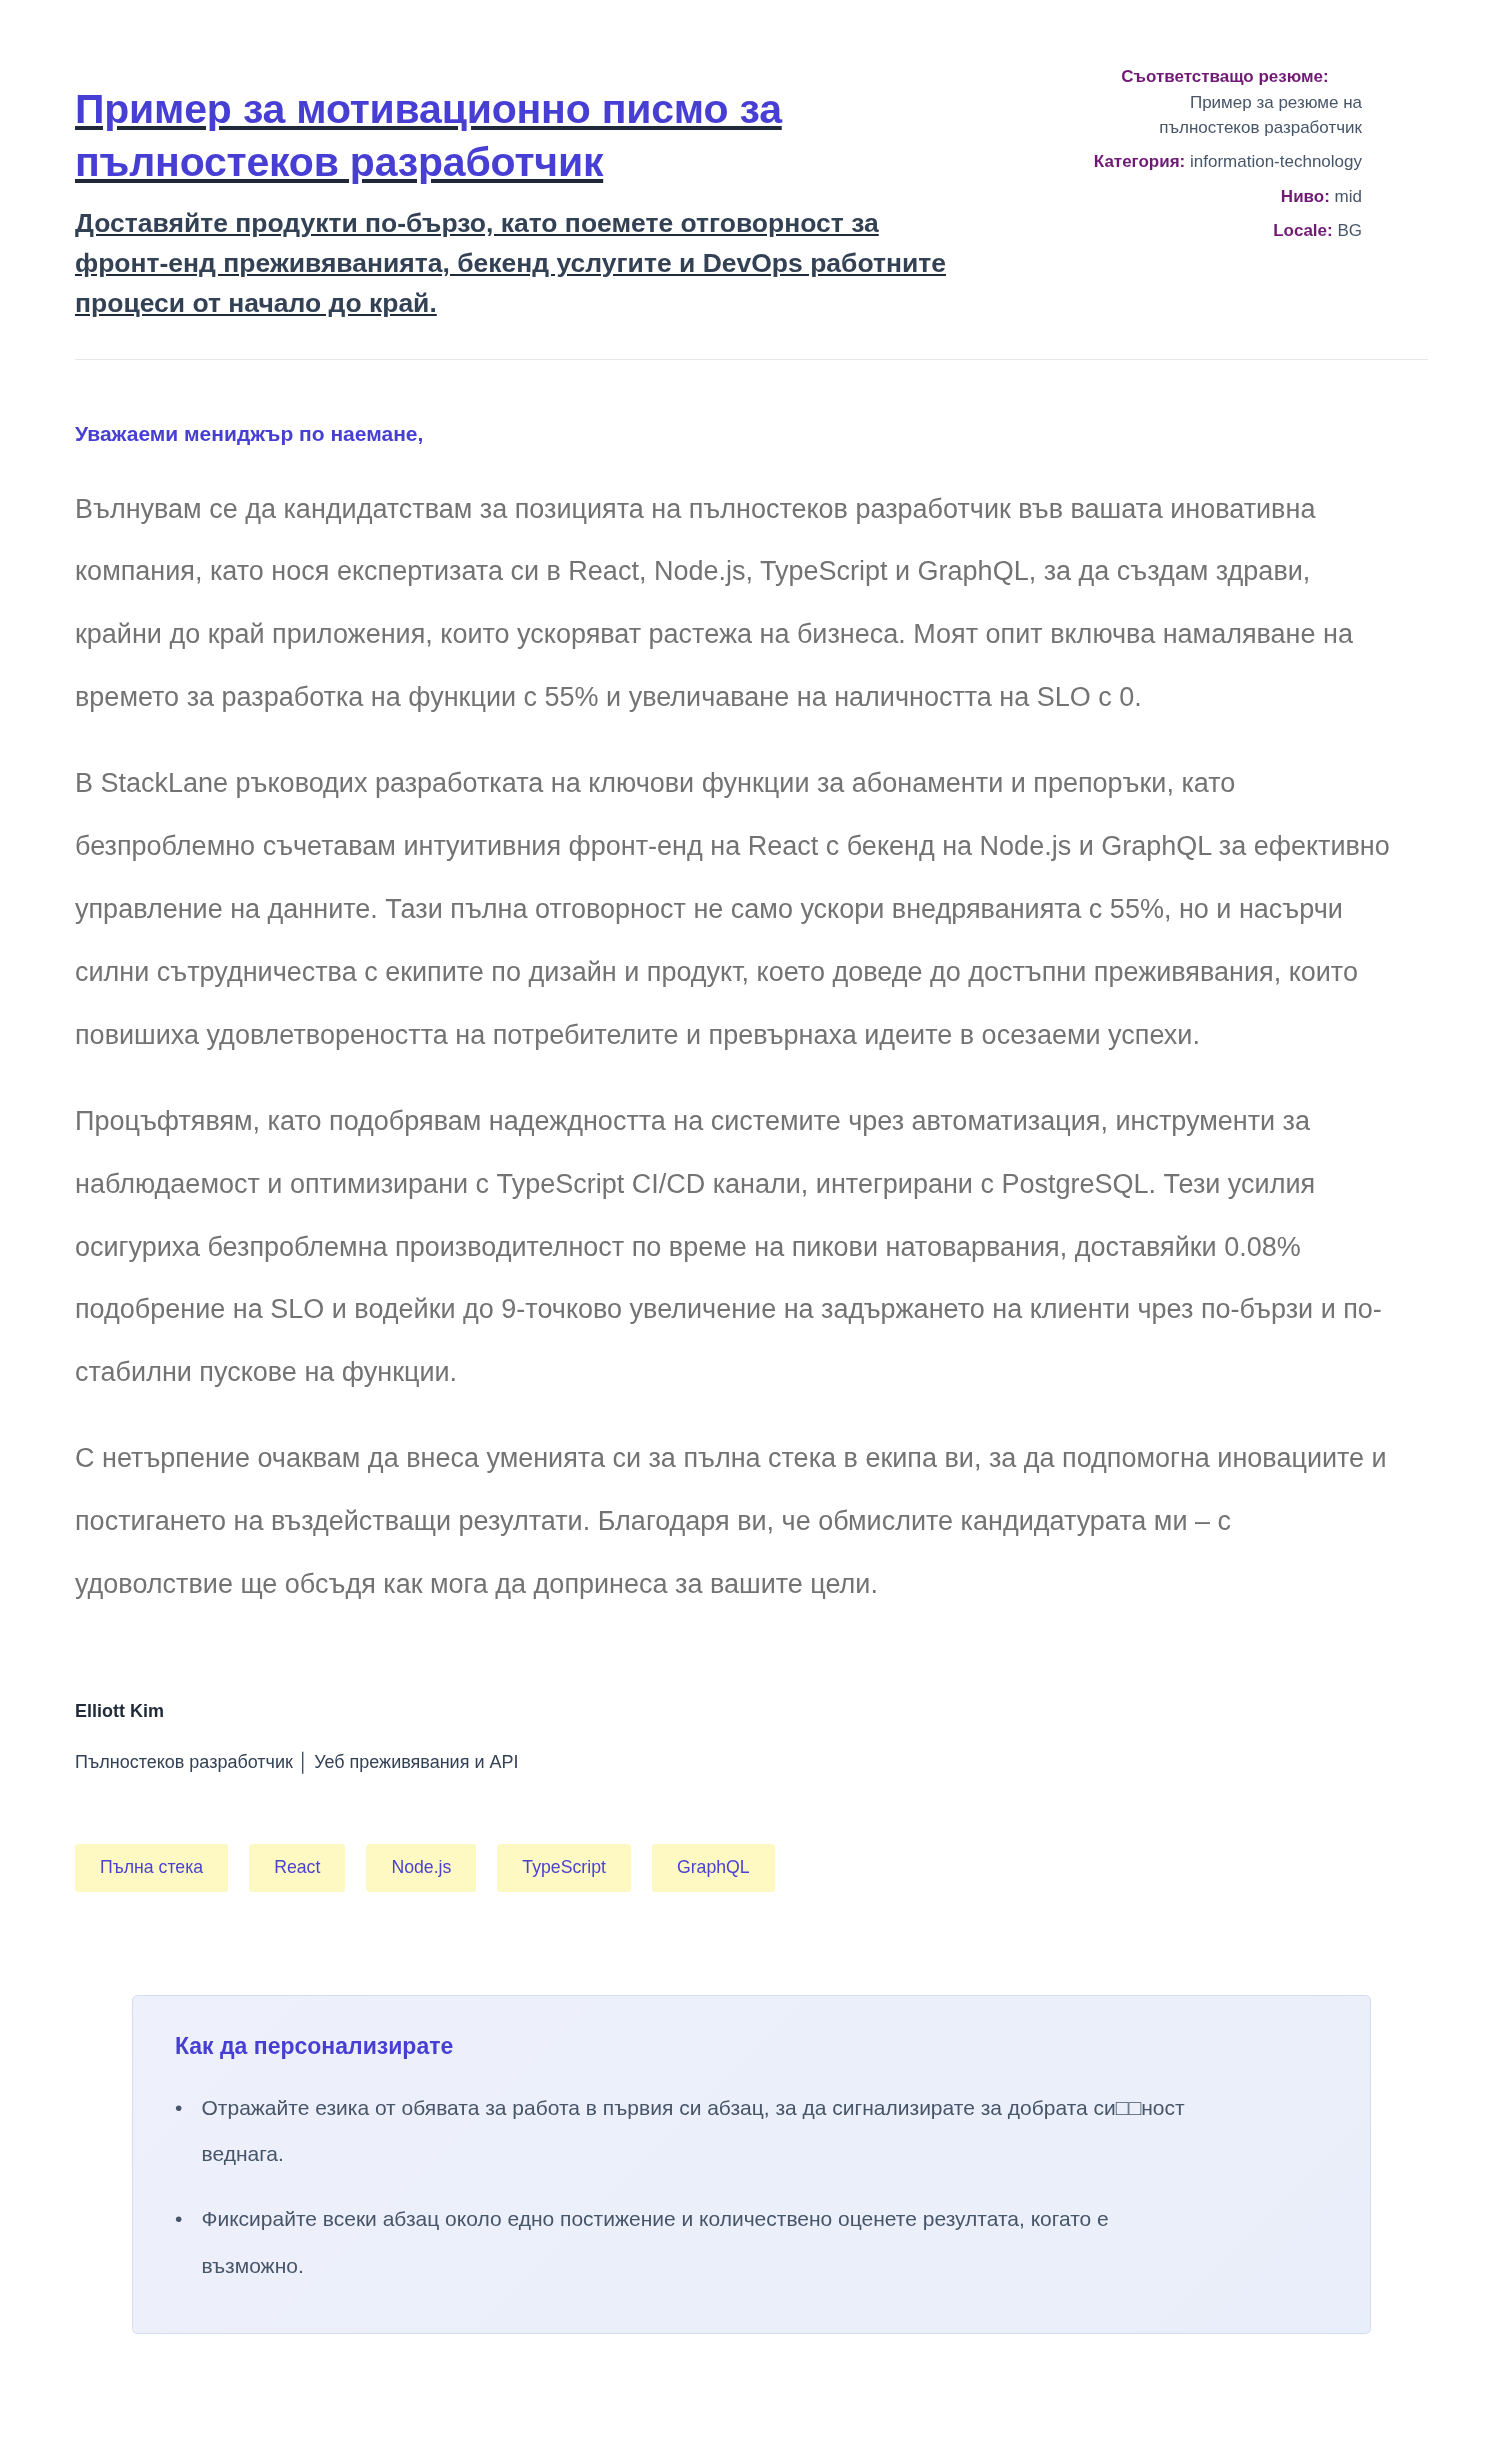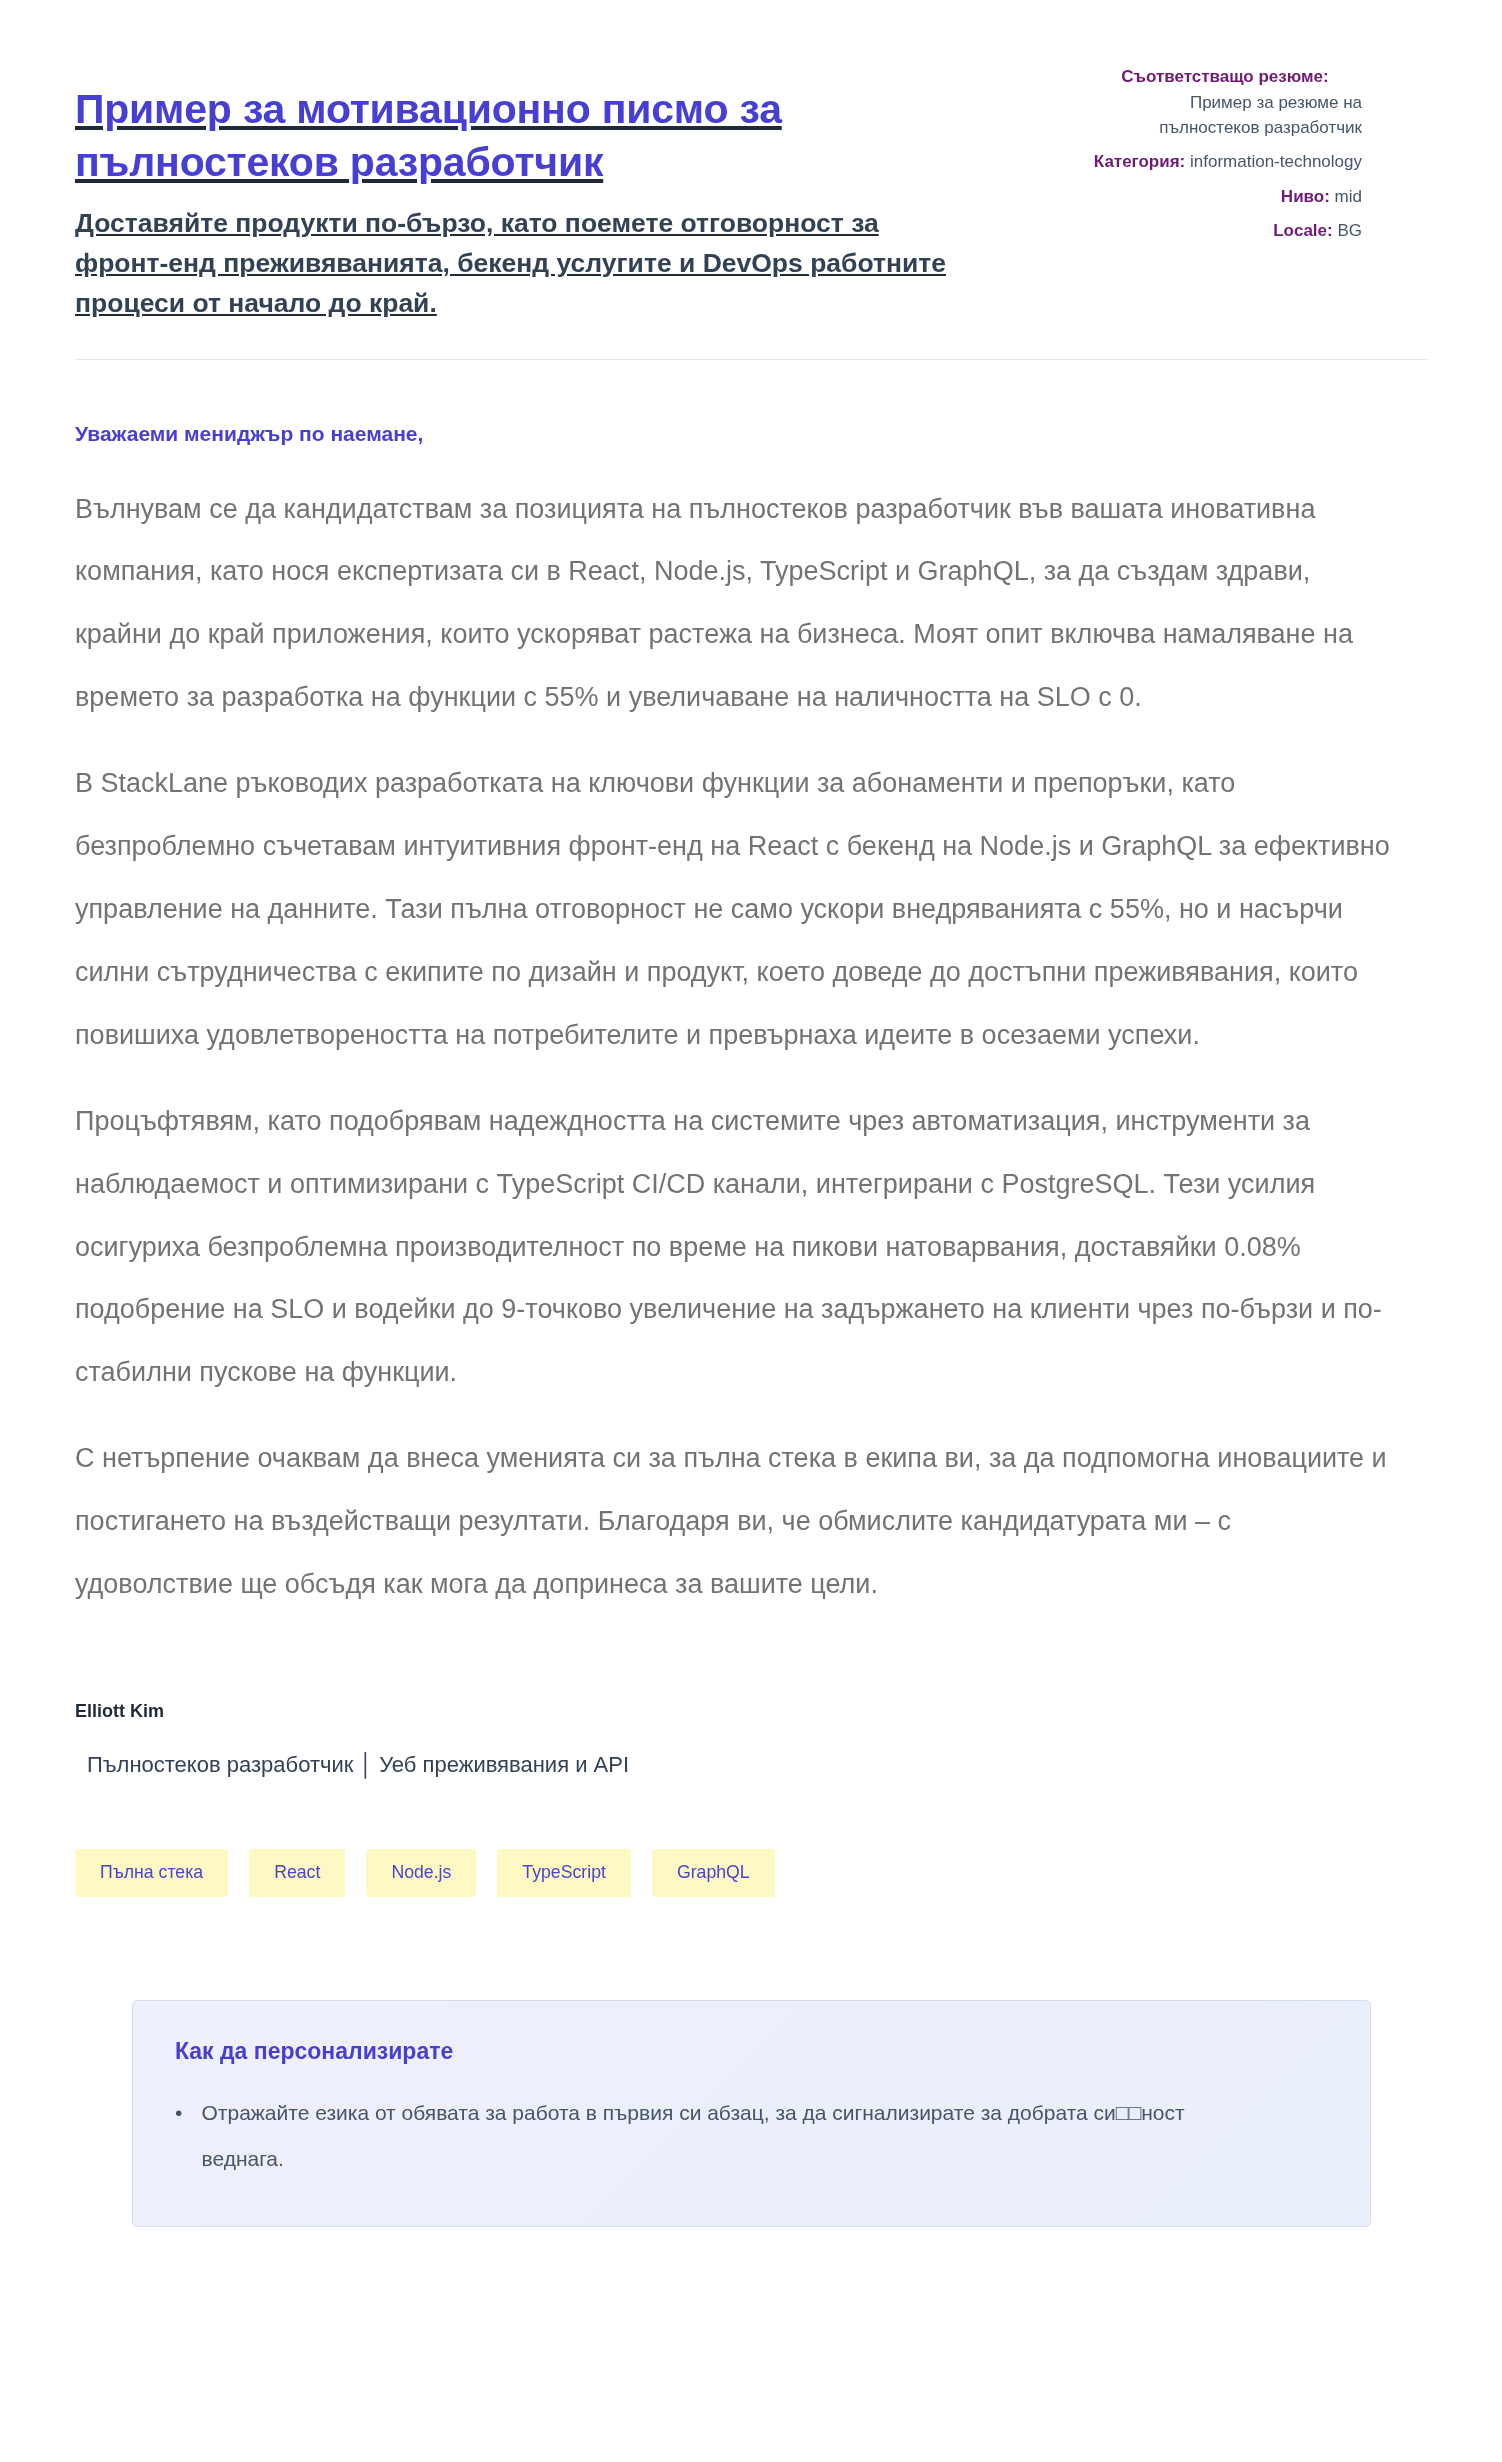--- a/index.html
+++ b/index.html
@@ -72,22 +72,22 @@
     line-height: 2.33;
     color: #737373;
   }
   .sig-name {
     margin: 85px 0 0;
     font-size: 18px;
     font-weight: bold;
     color: #1f2937;
   }
   .sig-role {
-    margin: 30px 12px 0;
-    font-size: 22px;
+    margin: 30px 0 0;
+    font-size: 18px;
     color: #334155;
   }
 
   
   .tags {
     display: flex;
     gap: 21px;
     margin-top: 71px;
   }
   .tag {
@@ -186,18 +186,19 @@
       <span class="tag">React</span>
       <span class="tag">Node.js</span>
       <span class="tag">TypeScript</span>
       <span class="tag">GraphQL</span>
     </div>
 
     <section class="tips">
       <h2>Как да персонализирате</h2>
       <ul>
         <li>Отражайте езика от обявата за работа в първия си абзац, за да сигнализирате за добрата си□□ност веднага.</li>
+        <li>Фиксирайте всеки абзац около едно постижение и количествено оценете резултата, когато е възможно.</li>
       </ul>
     </section>
   </main>
 
 </div>
 
 
 </body></html>

